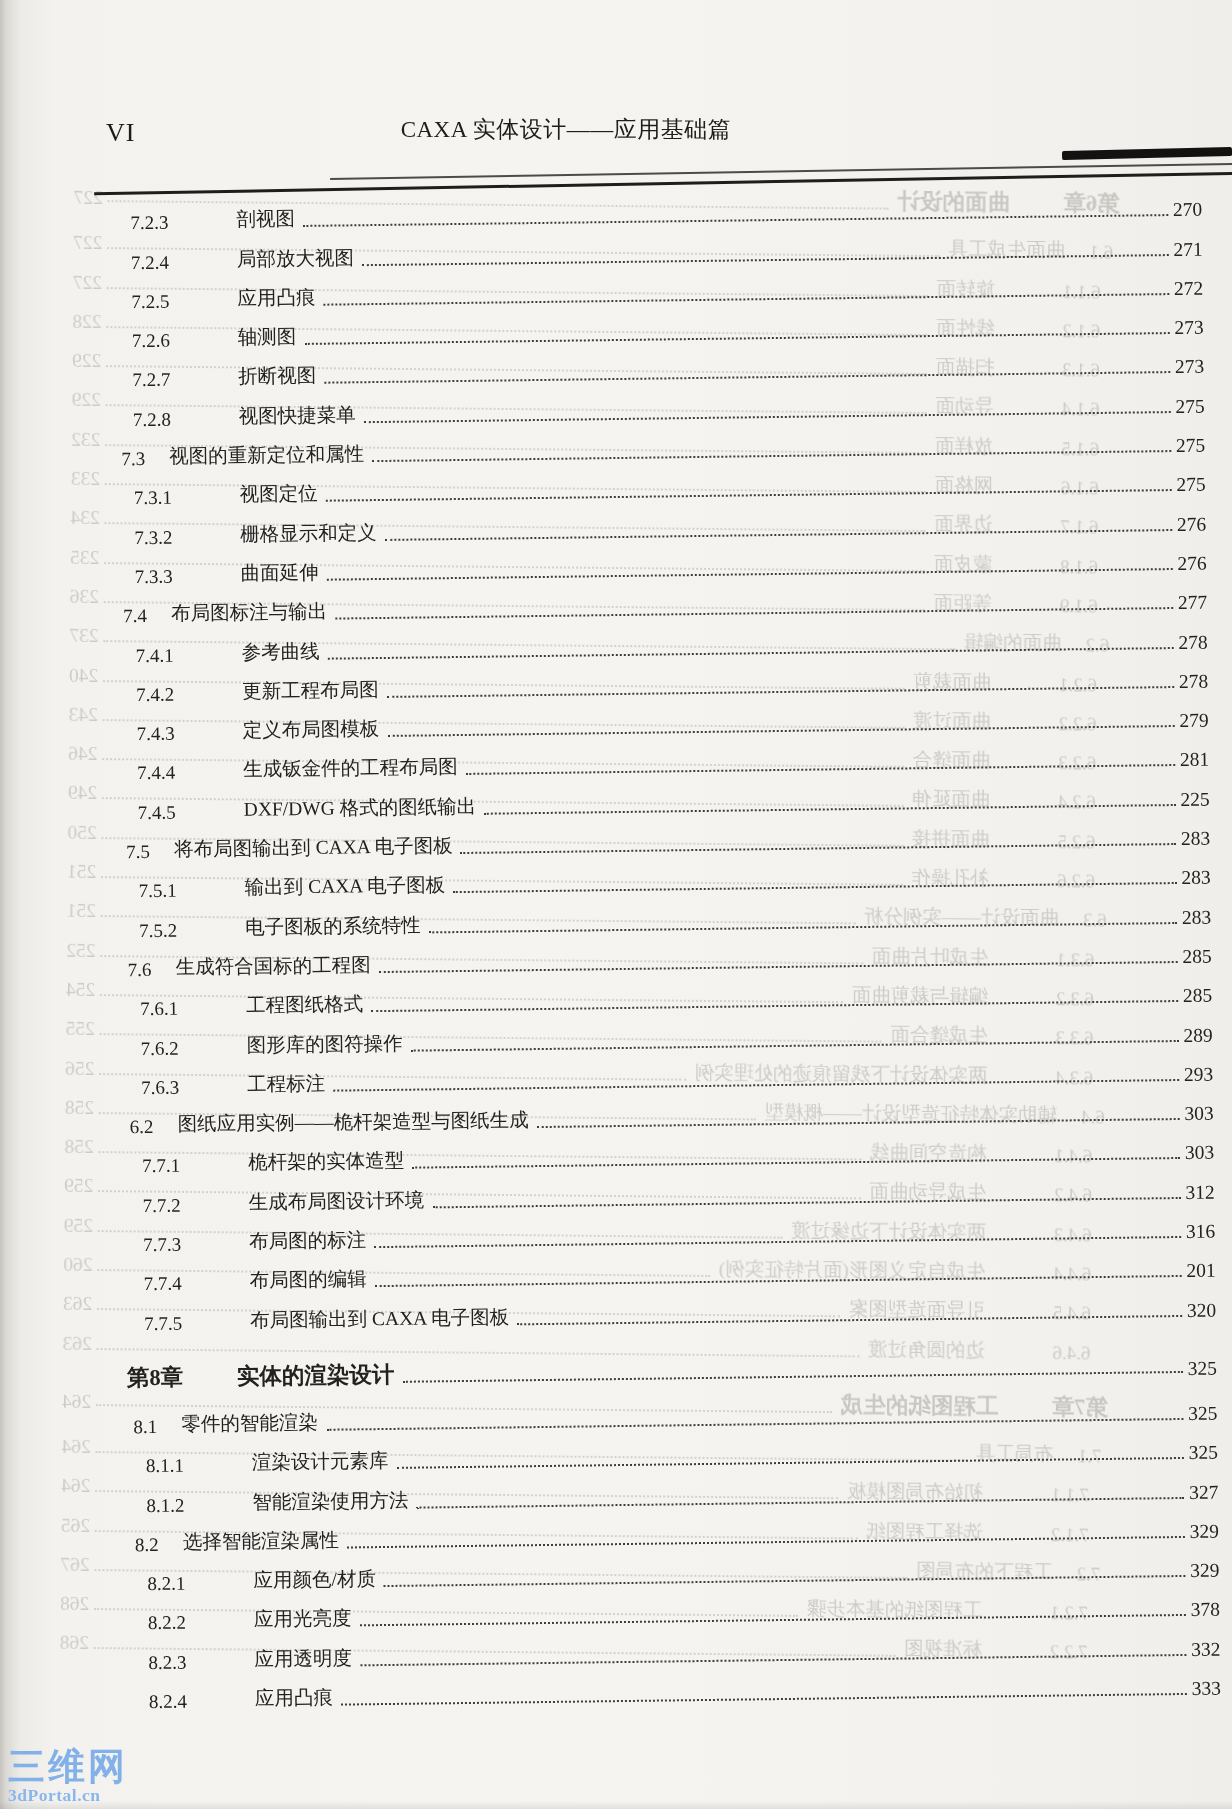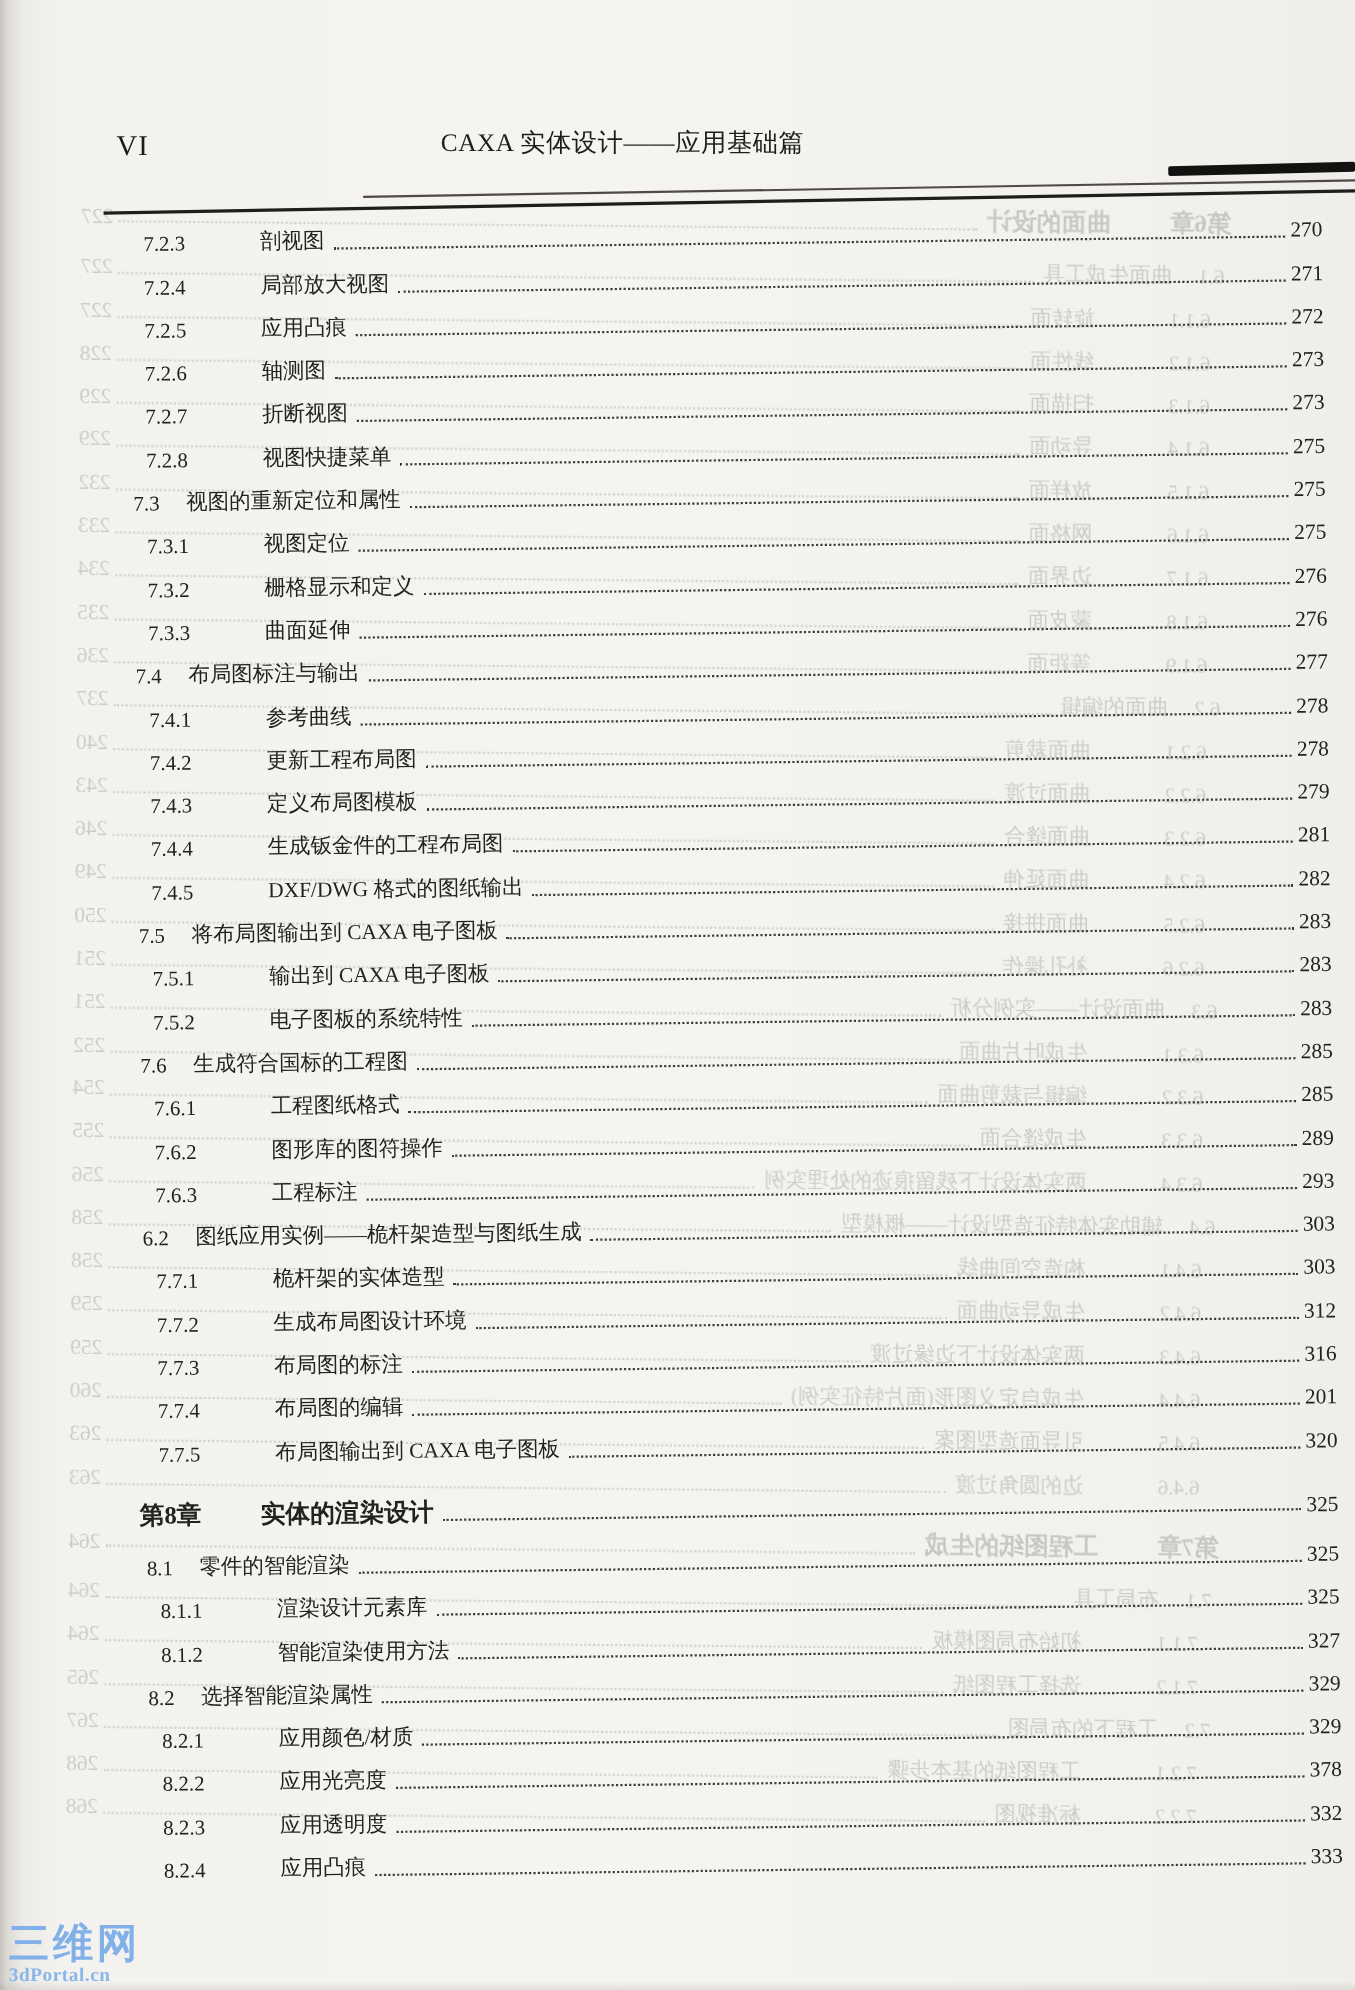--- a/index.html
+++ b/index.html
@@ -375,21 +375,21 @@
       <div class="row lvl2">
         <span class="no">7.4.4</span>
         <span class="t">生成钣金件的工程布局图</span>
         <span class="dots"></span>
         <span class="pg">281</span>
       </div>
       <div class="row lvl2">
         <span class="no">7.4.5</span>
         <span class="t">DXF/DWG 格式的图纸输出</span>
         <span class="dots"></span>
-        <span class="pg">282</span>
+        <span class="pg">225</span>
       </div>
       <div class="row lvl1">
         <span class="no">7.5</span>
         <span class="t">将布局图输出到 CAXA 电子图板</span>
         <span class="dots"></span>
         <span class="pg">283</span>
       </div>
       <div class="row lvl2">
         <span class="no">7.5.1</span>
         <span class="t">输出到 CAXA 电子图板</span>

